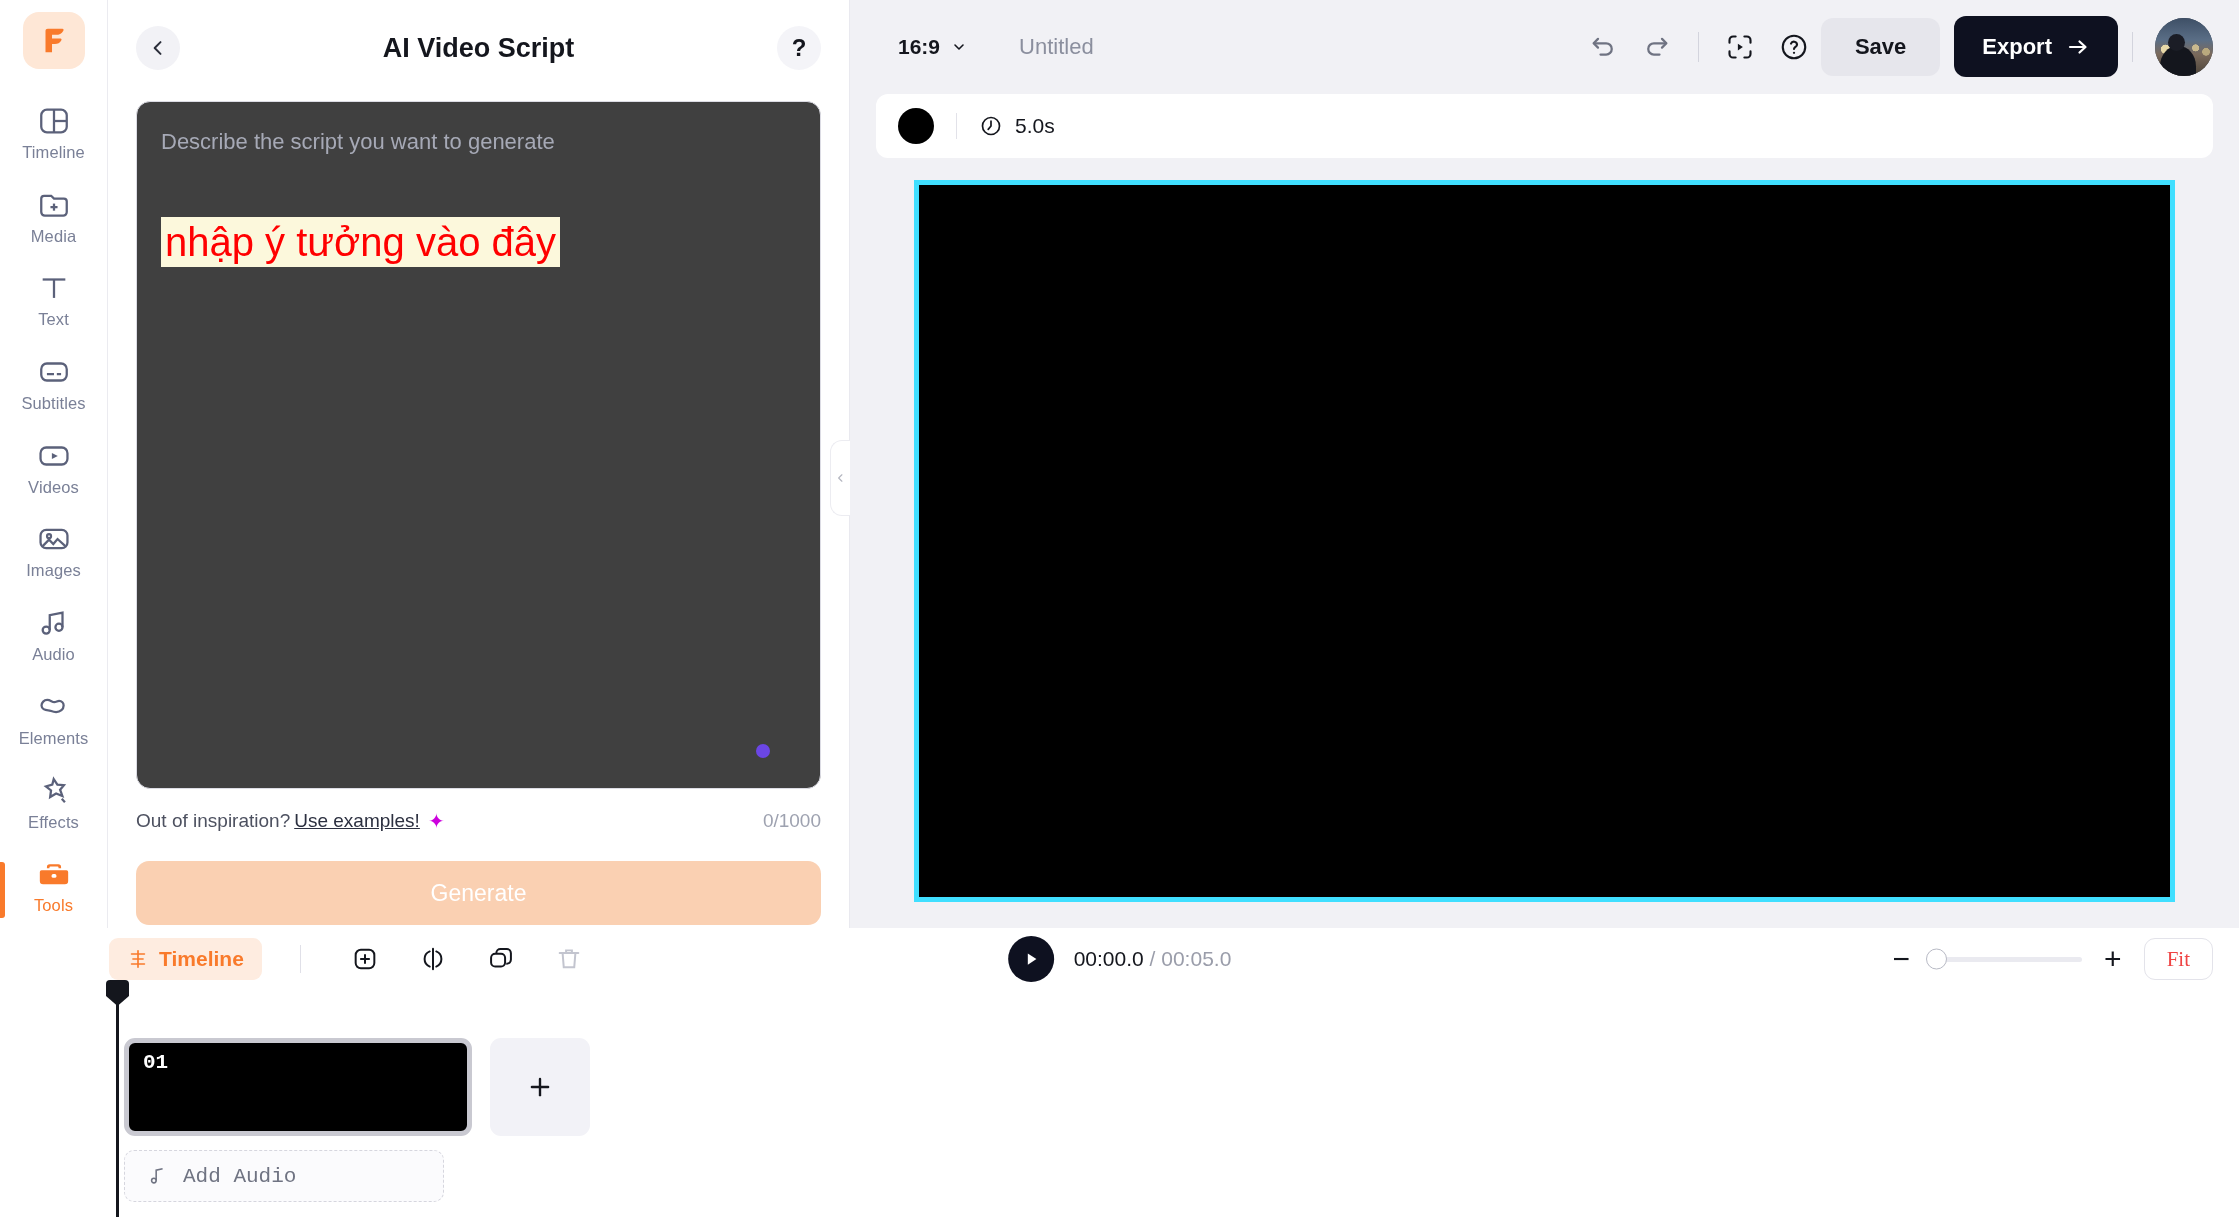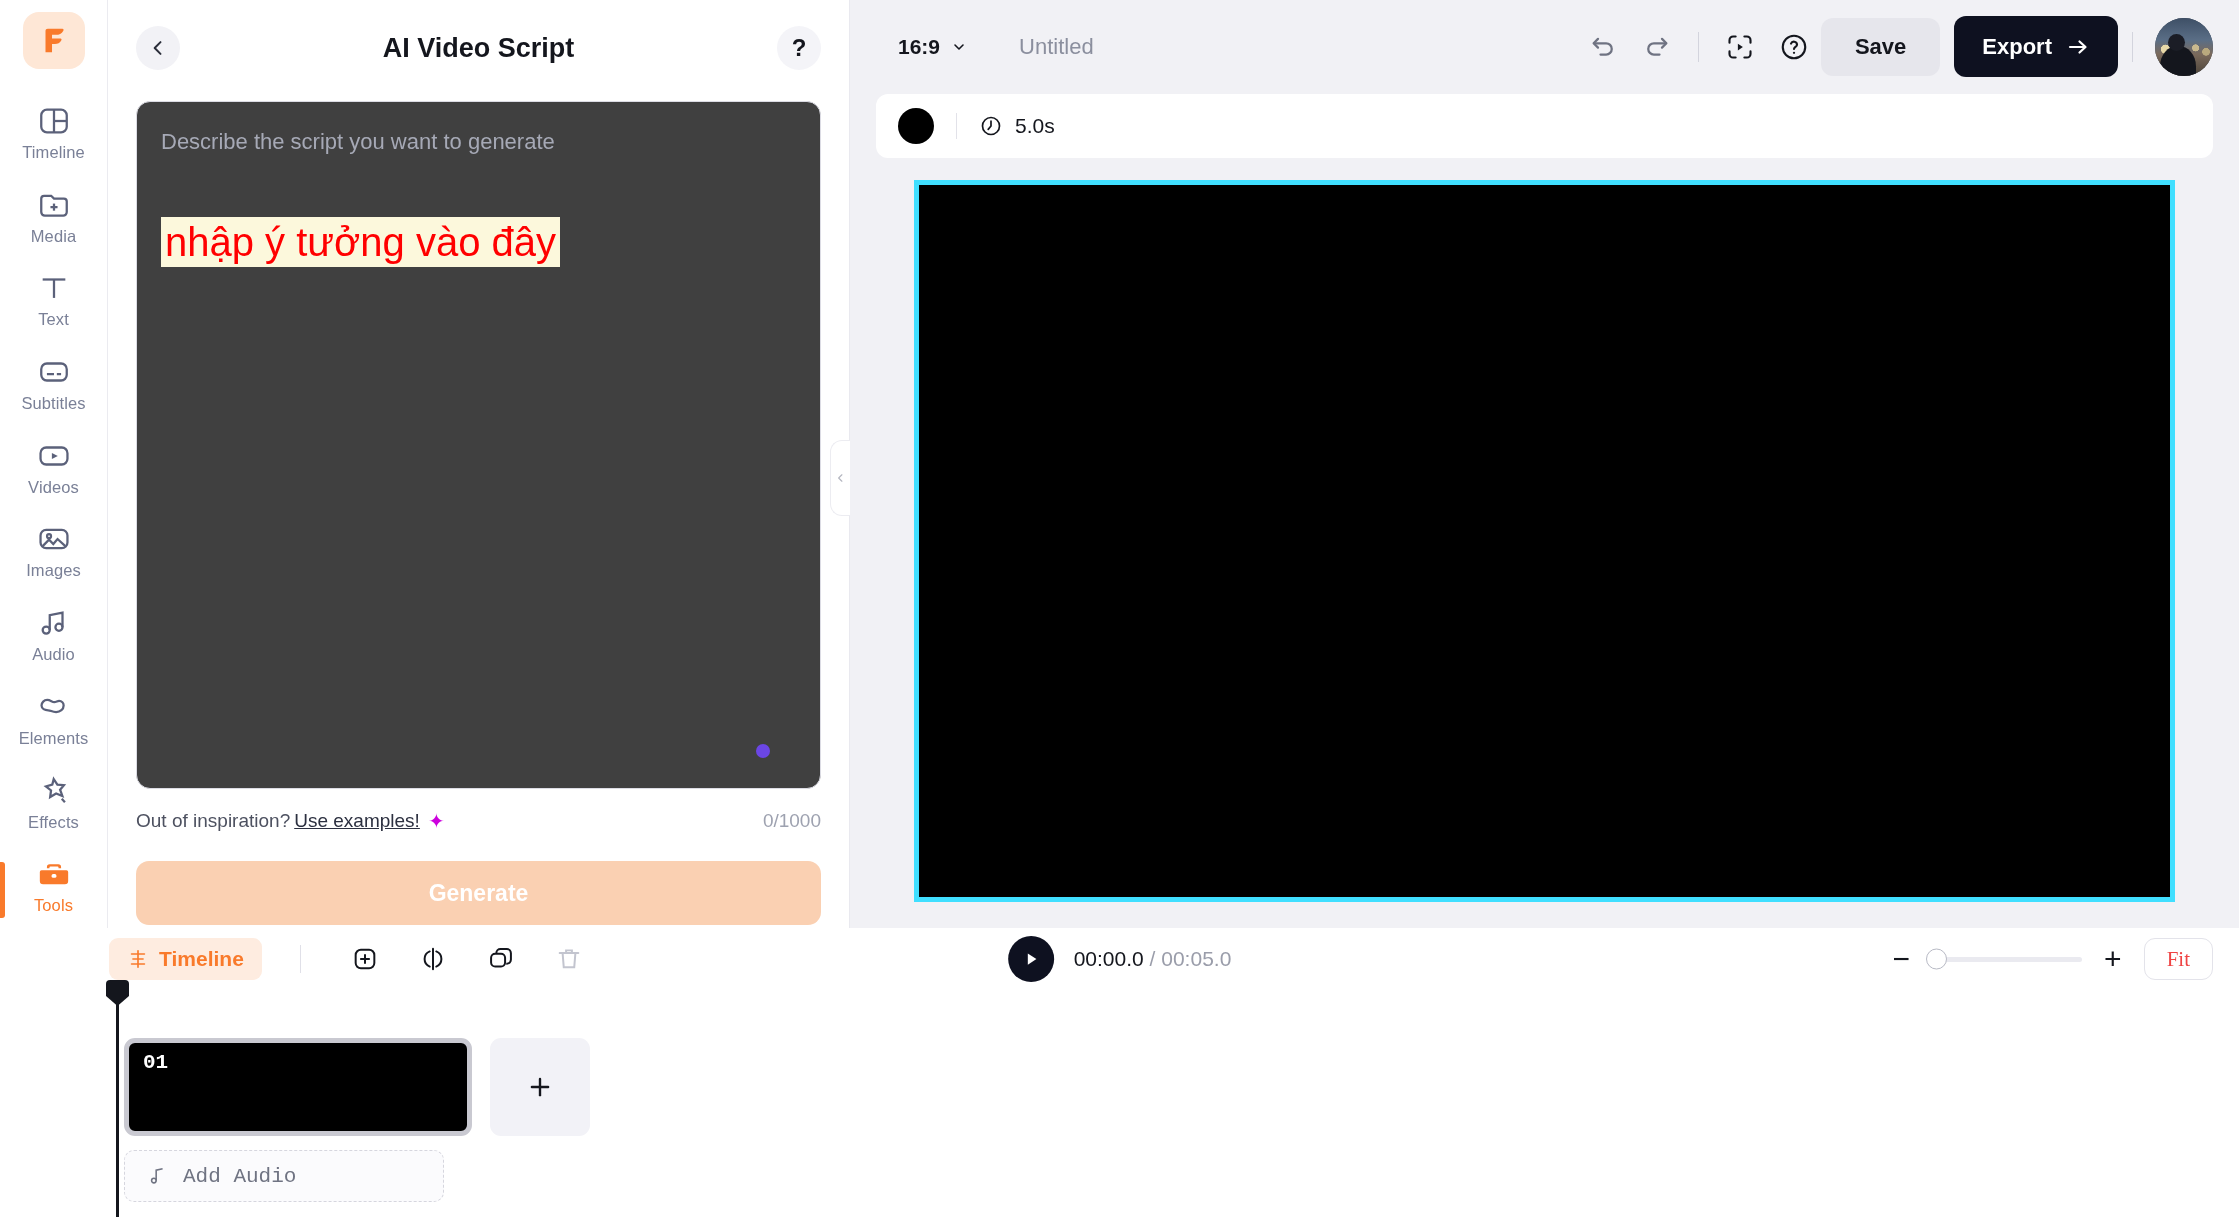--- a/index.html
+++ b/index.html
@@ -82,21 +82,21 @@
   .prompt-meta {
     margin: 20px 28px 0 28px; display: flex; align-items: center; justify-content: space-between;
   }
   .inspiration { font-size: 19px; color: #4d5160; display: flex; align-items: center; gap: 4px; }
   .inspiration .lnk { text-decoration: underline; color: #2c3040; cursor: pointer; }
   .sparkle { color: #CC00DD; font-size: 20px; margin-left: 4px; }
   .counter { font-size: 19px; color: #9ea2b0; }
   .generate-btn {
     margin: 28px 28px 0 28px; height: 64px; border-radius: 13px;
     background: #FAD0B2; color: #ffffff;
-    font-size: 23px; font-weight: 700;
+    font-size: 23px; font-weight: 400;
     display: flex; align-items: center; justify-content: center; cursor: pointer;
     border: none; font-family: inherit;
   }
   .collapse-tab {
     position: absolute; right: -1px; top: 440px;
     width: 20px; height: 76px; background: #fff;
     border-radius: 12px 0 0 12px; border: 1px solid #ececf1; border-right: none;
     display: flex; align-items: center; justify-content: center; cursor: pointer;
   }
 

